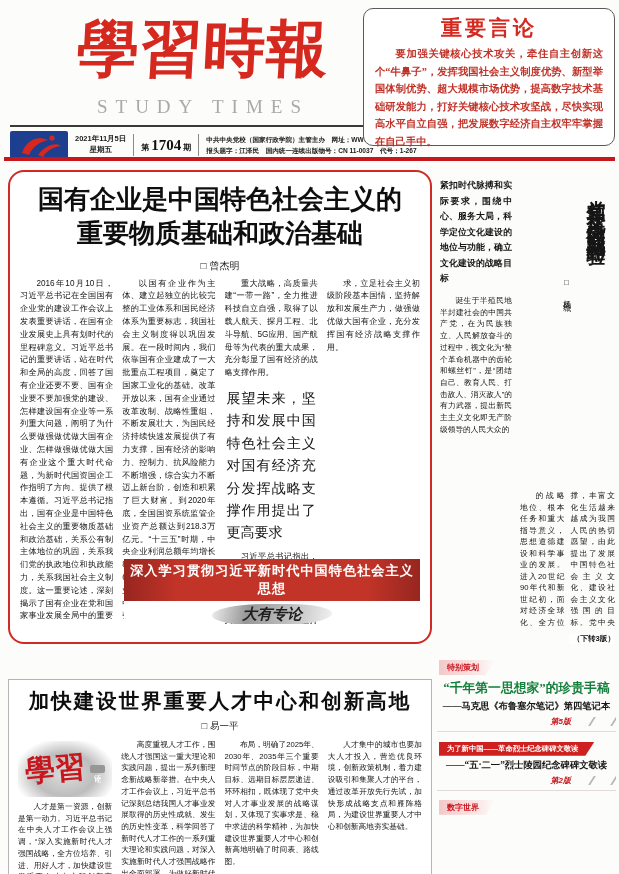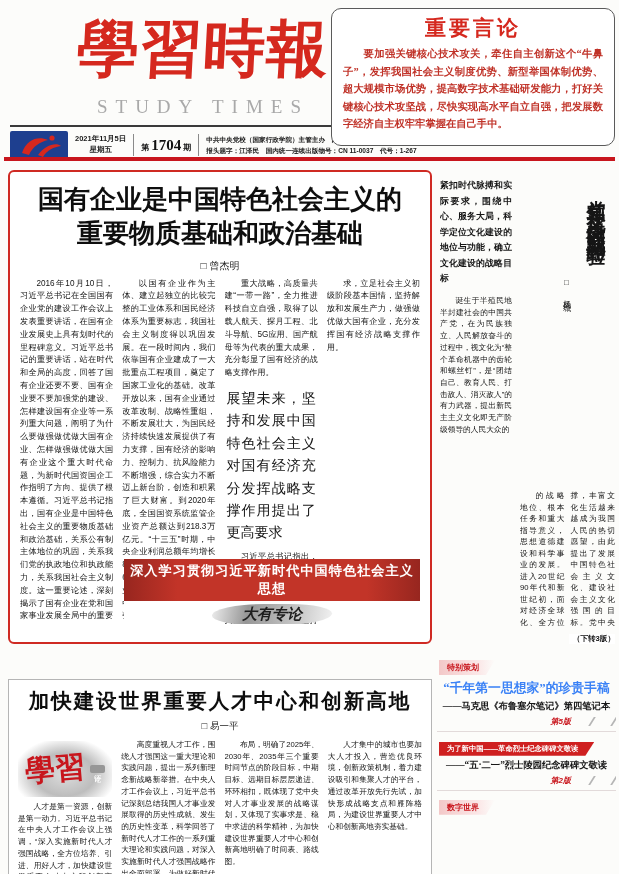--- a/index.html
+++ b/index.html
@@ -24,36 +24,36 @@
     border-top:2px solid #3a3a3a;padding-top:4px;
     display:flex;align-items:center;gap:7px;
   }
   .logo-box{width:58px;height:28px;flex:0 0 auto;}
   .date-block{text-align:center;font-size:7.5px;font-weight:bold;line-height:1.45;color:#1a1a1a;white-space:nowrap;}
   .vsep{width:1px;height:22px;background:#8a8a8a;flex:0 0 auto;}
   .issue{display:flex;align-items:baseline;gap:2px;font-size:8px;font-weight:bold;white-space:nowrap;}
   .issue-no{font-family:"Liberation Serif",serif;font-size:15px;}
   .pub-block{font-size:6.6px;font-weight:bold;line-height:1.7;color:#1a1a1a;white-space:nowrap;}
   .quote-box{
-    position:absolute;right:4px;top:8px;width:284px;height:138px;
+    position:absolute;right:4px;top:8px;width:252px;height:138px;
     border:1px solid #5a5a5a;border-radius:10px;background:#fff;
     box-sizing:border-box;padding:5px 11px;
   }
   .quote-title{text-align:center;color:#d5281e;font-weight:bold;font-size:21px;letter-spacing:3px;}
   .quote-body{
     margin-top:3px;color:#c03228;font-size:10.3px;line-height:1.7;
     text-align:justify;text-indent:2em;font-weight:bold;
     font-family:"Liberation Serif","DejaVu Serif",serif;
   }
   .red-rule{position:absolute;left:4px;right:4px;top:157px;height:4px;background:#c8161d;}
 
   
   .main-article{
     position:absolute;left:8px;top:170px;width:424px;height:474px;
-    border:2px solid #cf2a23;border-radius:6px;background:#fff;box-sizing:border-box;
+    border:2px solid #cf2a23;border-radius:16px;background:#fff;box-sizing:border-box;
   }
   .main-headline{
     text-align:center;font-family:"Liberation Serif","DejaVu Serif",serif;
     font-weight:bold;font-size:26px;line-height:1.32;margin-top:11px;color:#0e0e0e;
   }
   .main-author{text-align:center;font-size:10px;margin:7px 0 5px;color:#222;}
   .main-body{position:relative;display:flex;gap:9px;padding:0 10px;height:346px;overflow:hidden;}
   .mcol{flex:1;font-size:8.2px;line-height:1.56;text-align:justify;color:#141414;overflow:hidden;}
   .mcol p{margin:0;text-indent:2em;}
   .m-subhead{font-weight:normal;font-size:14px;line-height:1.6;margin:7px 2px;text-indent:0;}
@@ -133,21 +133,21 @@
   .d-item:last-child{border-bottom:none;}
   .d-tag{
     display:inline-block;font-size:8px;font-weight:bold;color:#c8161d;
     background:linear-gradient(90deg,#f3c8c8,#fbe7e7 70%,rgba(255,255,255,0));
     padding:2px 16px 2px 8px;
     clip-path:polygon(0 0,100% 0,calc(100% - 9px) 100%,0 100%);
   }
   .d-tag.red{background:#cf2020;color:#fff;font-size:7.3px;}
   .d-title{
     font-family:"Liberation Serif","DejaVu Serif",serif;font-weight:bold;
-    font-size:12.8px;line-height:1.3;text-align:center;margin-top:5px;color:#3b82f6;
+    font-size:12.8px;line-height:1.3;text-align:center;margin-top:5px;color:#15803d;
   }
   .d-title.small{font-size:11.2px;}
   .d-sub{
     font-family:"Liberation Serif","DejaVu Serif",serif;font-weight:bold;
     font-size:9.3px;text-align:center;margin-top:3px;color:#171717;
   }
   .d-page{display:flex;justify-content:flex-end;align-items:center;gap:20px;margin-top:3px;
     color:#c8161d;font-size:8px;font-weight:bold;font-style:italic;}
   .slash{width:1.5px;height:9px;background:#b5b5b5;transform:skewX(-32deg);display:inline-block;}
 </style>

